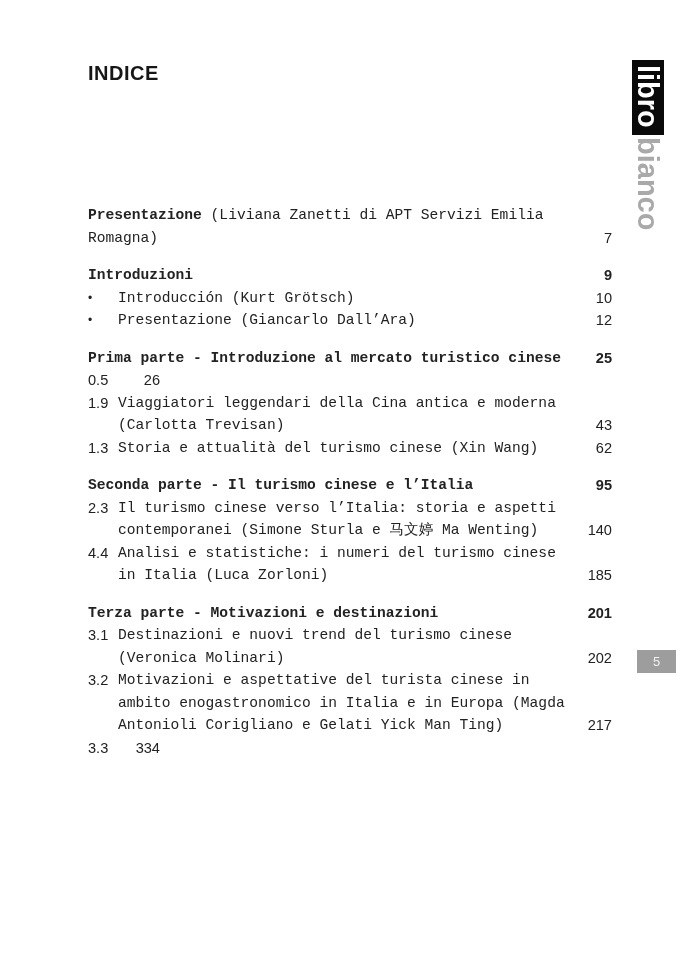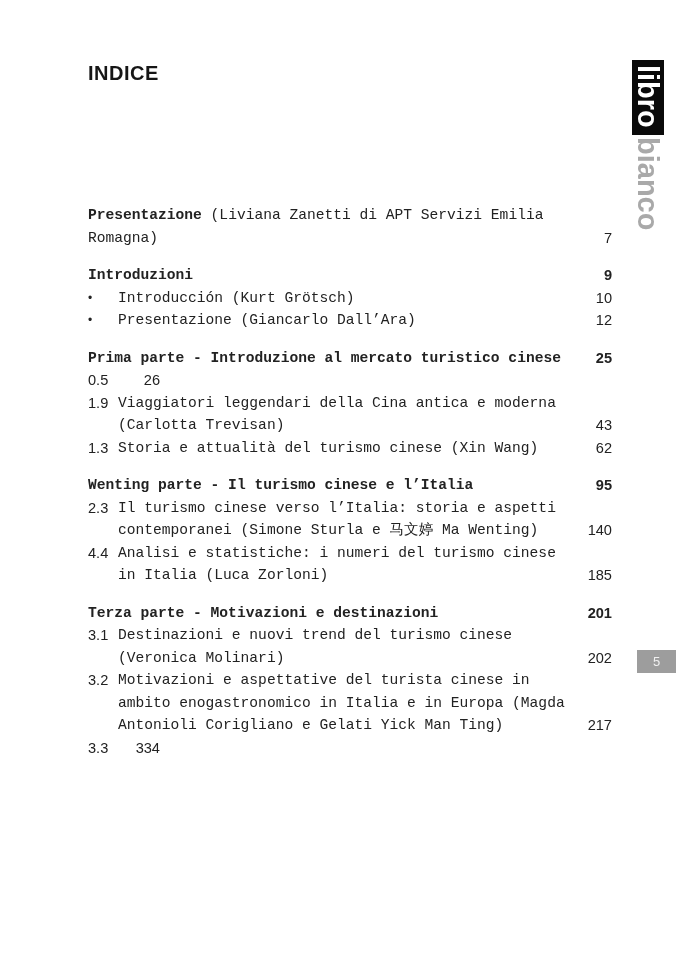--- a/index.html
+++ b/index.html
@@ -143,21 +143,21 @@
         <span class="toc-prefix">1.9</span>
         <span class="toc-text"><span>Viaggiatori leggendari della Cina antica e moderna (Carlotta Trevisan)</span></span>
         <span class="toc-page">43</span>
       </div>
       <div class="toc-row">
         <span class="toc-prefix">1.3</span>
         <span class="toc-text"><span>Storia e attualità del turismo cinese (Xin Wang)</span></span>
         <span class="toc-page">62</span>
       </div>
       <div class="toc-row gap">
-        <span class="toc-text"><span class="b">Wenting parte - Il turismo cinese e l’Italia</span></span>
+        <span class="toc-text"><span class="b">Seconda parte - Il turismo cinese e l’Italia</span></span>
         <span class="toc-page b">95</span>
       </div>
       <div class="toc-row">
         <span class="toc-prefix">2.3</span>
         <span class="toc-text"><span>Il turismo cinese verso l’Italia: storia e aspetti contemporanei (Simone Sturla e 马文婷 Ma Wenting)</span></span>
         <span class="toc-page">140</span>
       </div>
       <div class="toc-row">
         <span class="toc-prefix">4.4</span>
         <span class="toc-text"><span>Analisi e statistiche: i numeri del turismo cinese in Italia (Luca Zorloni)</span></span>

